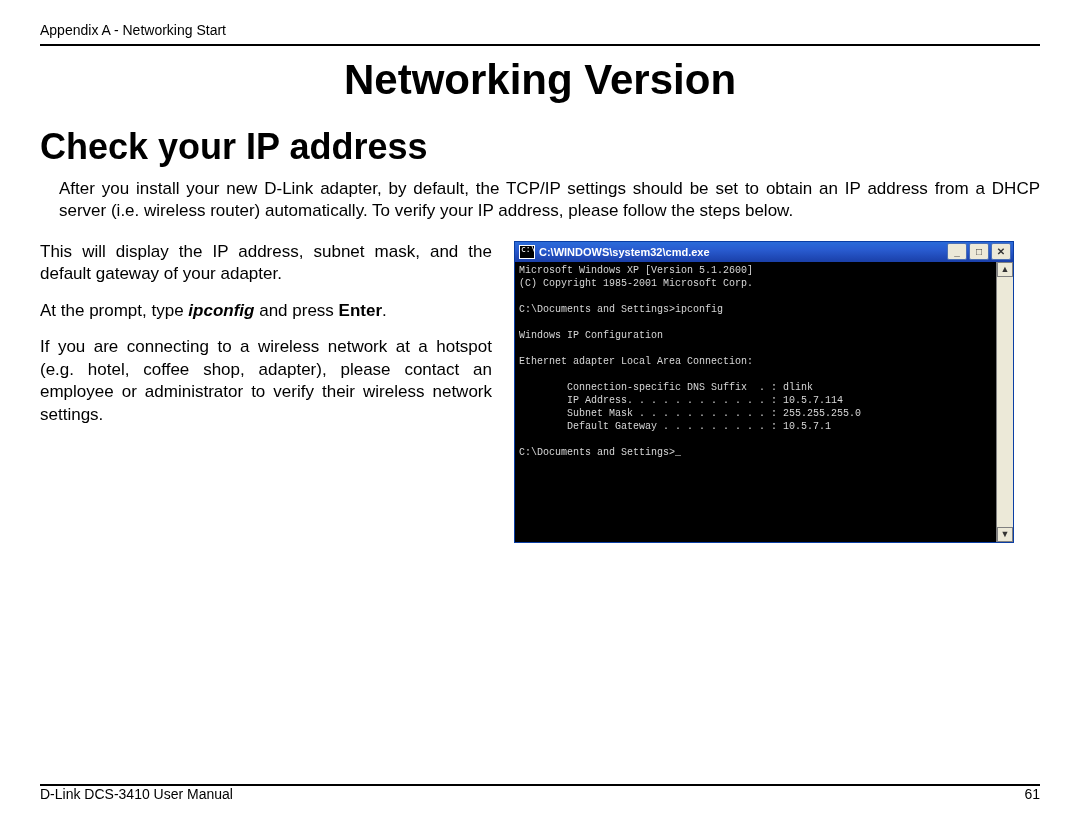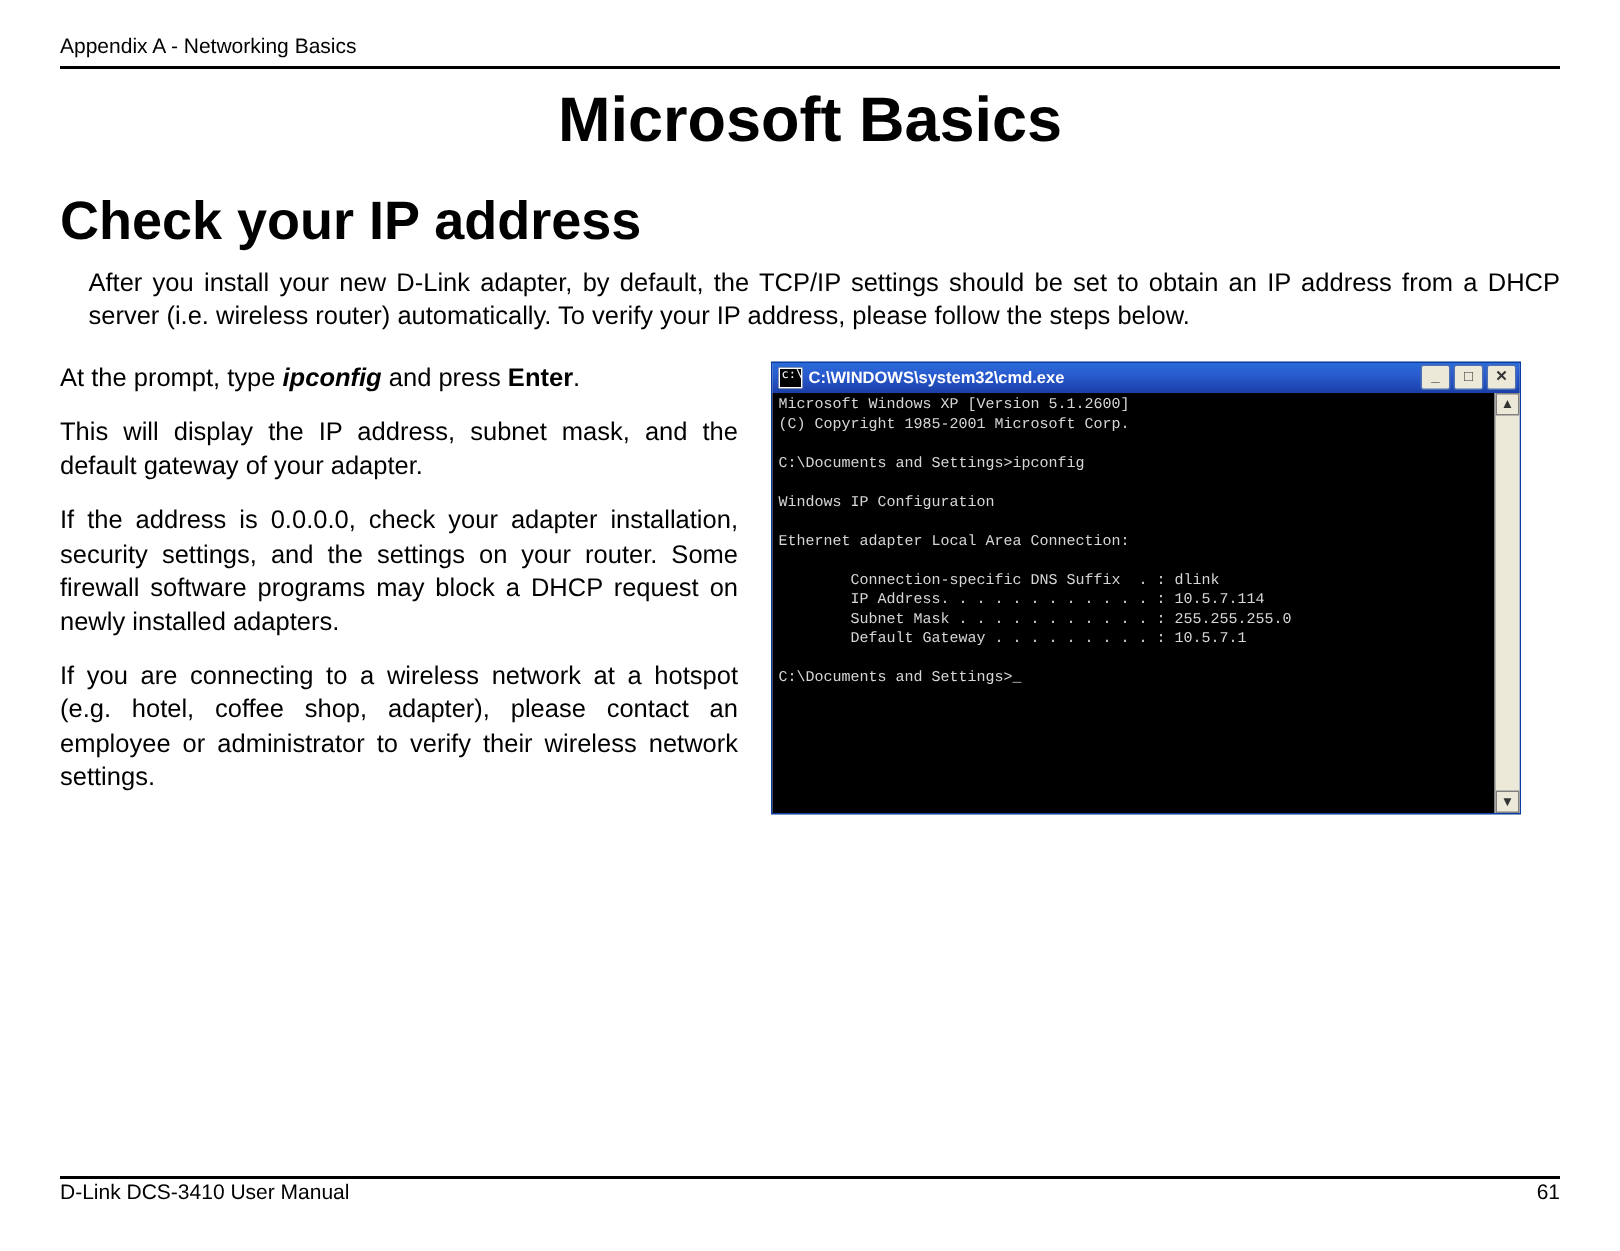--- a/index.html
+++ b/index.html
@@ -162,38 +162,37 @@
     display: flex;
     justify-content: space-between;
     font-size: 14px;
   }
 </style>
 </head>
 <body>
 
 <div class="page">
 
-  <div class="running-head">Appendix A - Networking Basics</div>
+  <div class="running-head">Appendix A - Networking Start</div>
   <hr class="rule">
 
-  <h1 class="title">Microsoft Basics</h1>
+  <h1 class="title">Networking Version</h1>
 
   <h2 class="section">Check your IP address</h2>
 
   <p class="intro">After you install your new D-Link adapter, by default, the TCP/IP settings should be set to obtain an IP address from a DHCP server (i.e. wireless router) automatically. To verify your IP address, please follow the steps below.</p>
 
 
   <div class="columns">
 
     <div class="left-col">
+      <p>This will display the IP address, subnet mask, and the default gateway of your adapter.</p>
       <p>
         <span>At the prompt, type </span><b><i>ipconfig</i></b><span> and press </span><b>Enter</b><span>.</span>
       </p>
-      <p>This will display the IP address, subnet mask, and the default gateway of your adapter.</p>
-      <p>If the address is 0.0.0.0, check your adapter installation, security settings, and the settings on your router. Some firewall software programs may block a DHCP request on newly installed adapters.</p>
       <p>If you are connecting to a wireless network at a hotspot (e.g. hotel, coffee shop, adapter), please contact an employee or administrator to verify their wireless network settings.</p>
     </div>
 
     <div class="right-col">
       <div class="cmd-window">
         <div class="cmd-titlebar">
           <div class="cmd-appicon"></div>
           <div class="cmd-title">C:\WINDOWS\system32\cmd.exe</div>
           <div class="cmd-buttons">
             <div class="cmd-btn">

